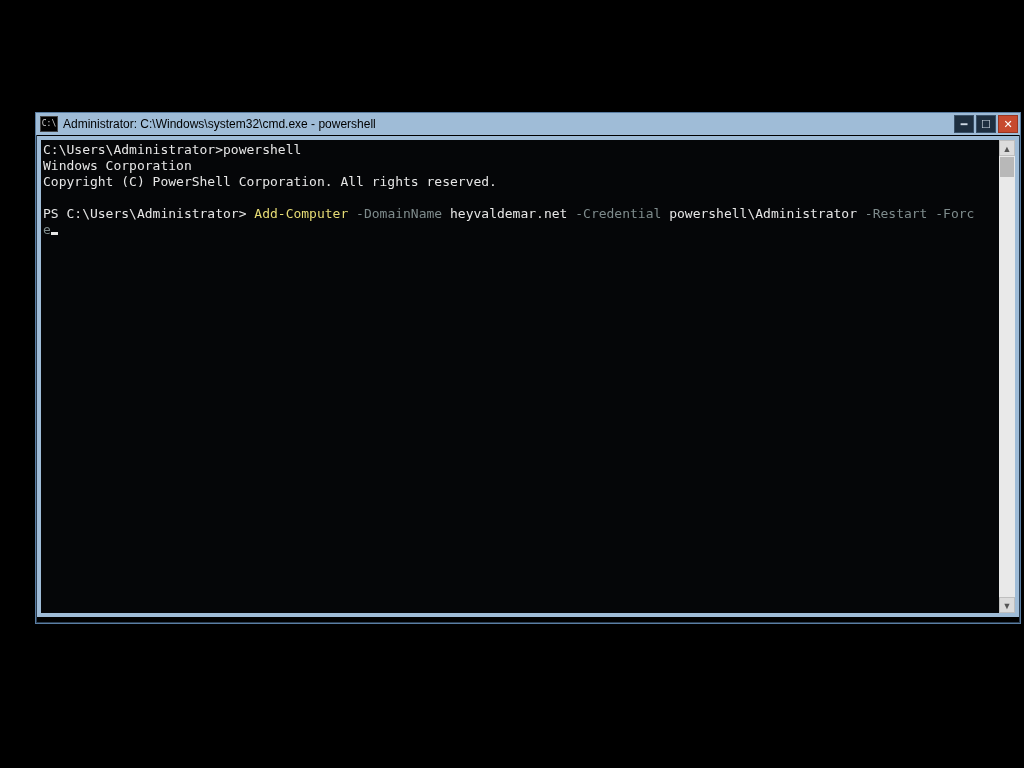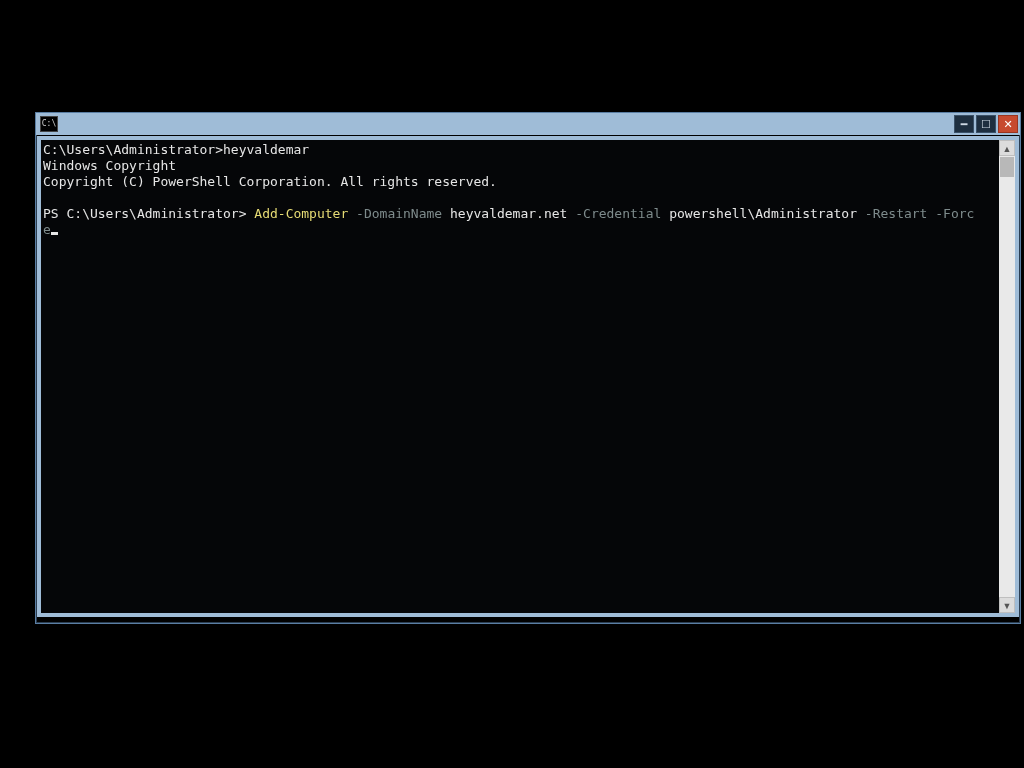--- a/index.html
+++ b/index.html
@@ -143,31 +143,32 @@
     background: #E6E6E6;
     vertical-align: -1px;
   }
 </style>
 </head>
 <body>
 
 <div class="window">
   <div class="titlebar">
     <div class="title-icon">C:\</div>
+    <div class="title-text">Administrator: C:\Windows\system32\cmd.exe - powershell</div>
     <div class="win-controls">
       <div class="win-btn">━</div>
       <div class="win-btn">☐</div>
       <div class="win-btn close">✕</div>
     </div>
   </div>
 
   <div class="client">
     <div class="console-wrap">
-      <div class="console"><span>C:\Users\Administrator&gt;</span><span>heyvaldemar</span>
-<span>Windows Copyright</span>
+      <div class="console"><span>C:\Users\Administrator&gt;</span><span>powershell</span>
+<span>Windows Corporation</span>
 <span>Copyright (C) PowerShell Corporation. All rights reserved.</span>
 
 <span>PS C:\Users\Administrator&gt; </span><span class="cmd">Add-Computer</span><span class="param"> -DomainName</span><span> heyvaldemar.net</span><span class="param"> -Credential</span><span> powershell\Administrator</span><span class="param"> -Restart</span><span class="param"> -Forc</span>
 <span class="param">e</span><span class="cursor"></span></div>
 
       <div class="scrollbar">
         <div class="sb-btn sb-up">▲</div>
         <div class="sb-thumb"></div>
         <div class="sb-btn sb-down">▼</div>
       </div>

